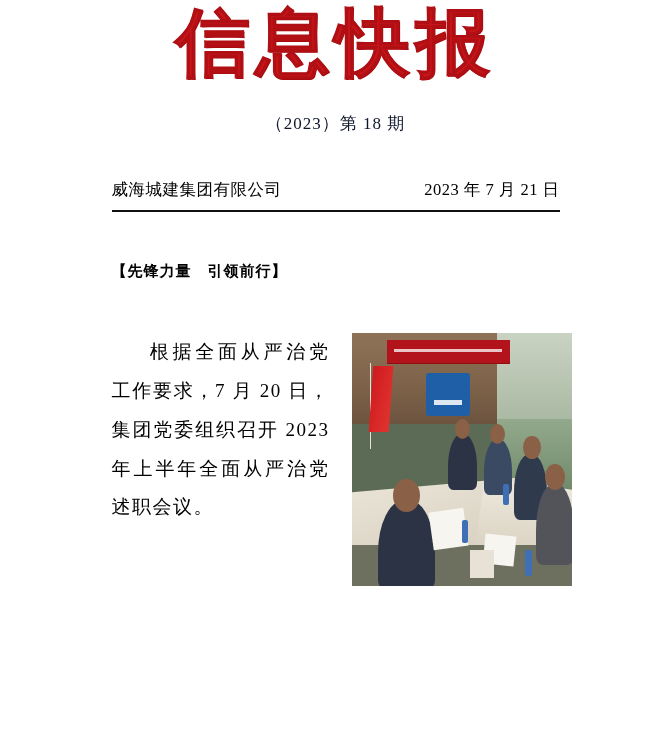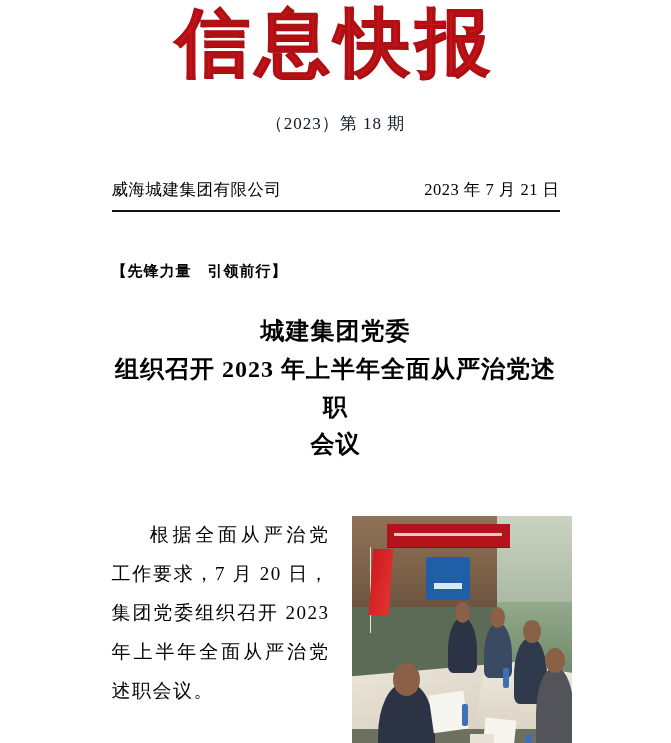--- a/index.html
+++ b/index.html
@@ -198,25 +198,20 @@
     <div class="issue-line">（2023）第 18 期</div>
   </div>
 
   <div class="info-row">
     <div class="unit">威海城建集团有限公司</div>
     <div class="date">2023 年 7 月 21 日</div>
   </div>
 
   <div class="section-tag">【先锋力量　引领前行】</div>
 
-  <div class="headline">
-    <span class="l1">城建集团党委</span>
-    <span class="l2">组织召开 2023 年上半年全面从严治党述职</span>
-    <span class="l3">会议</span>
-  </div>
 
   <div class="body-wrap">
     <div class="body-text">
       <p><span class="indent"></span><span>根据全面从严治党工作要求，7 月 20 日，集团党委组织召开 2023 年上半年全面从严治党述职会议。</span></p>
     </div>
 
     <div class="photo">
       <div class="ph-wall-top"></div>
       <div class="ph-wall-right"></div>
       <div class="ph-green"></div>

